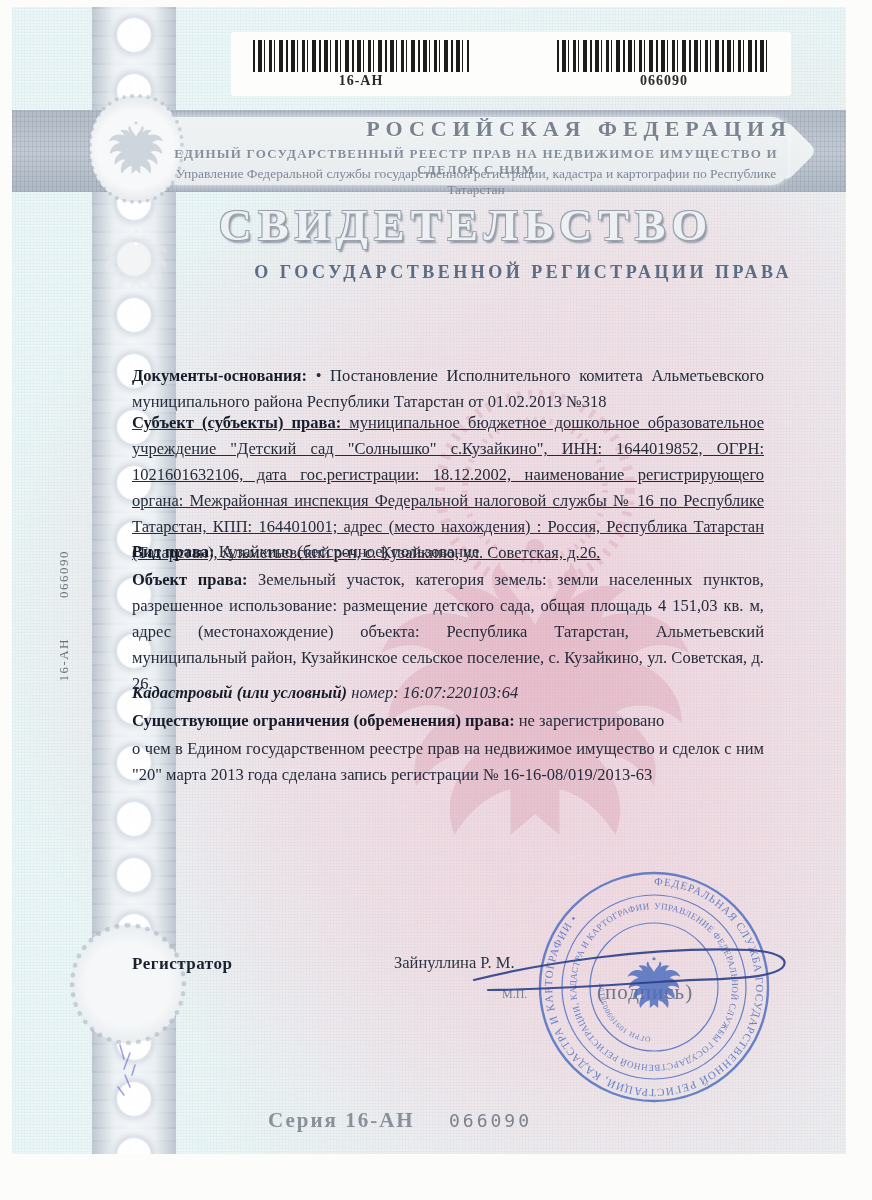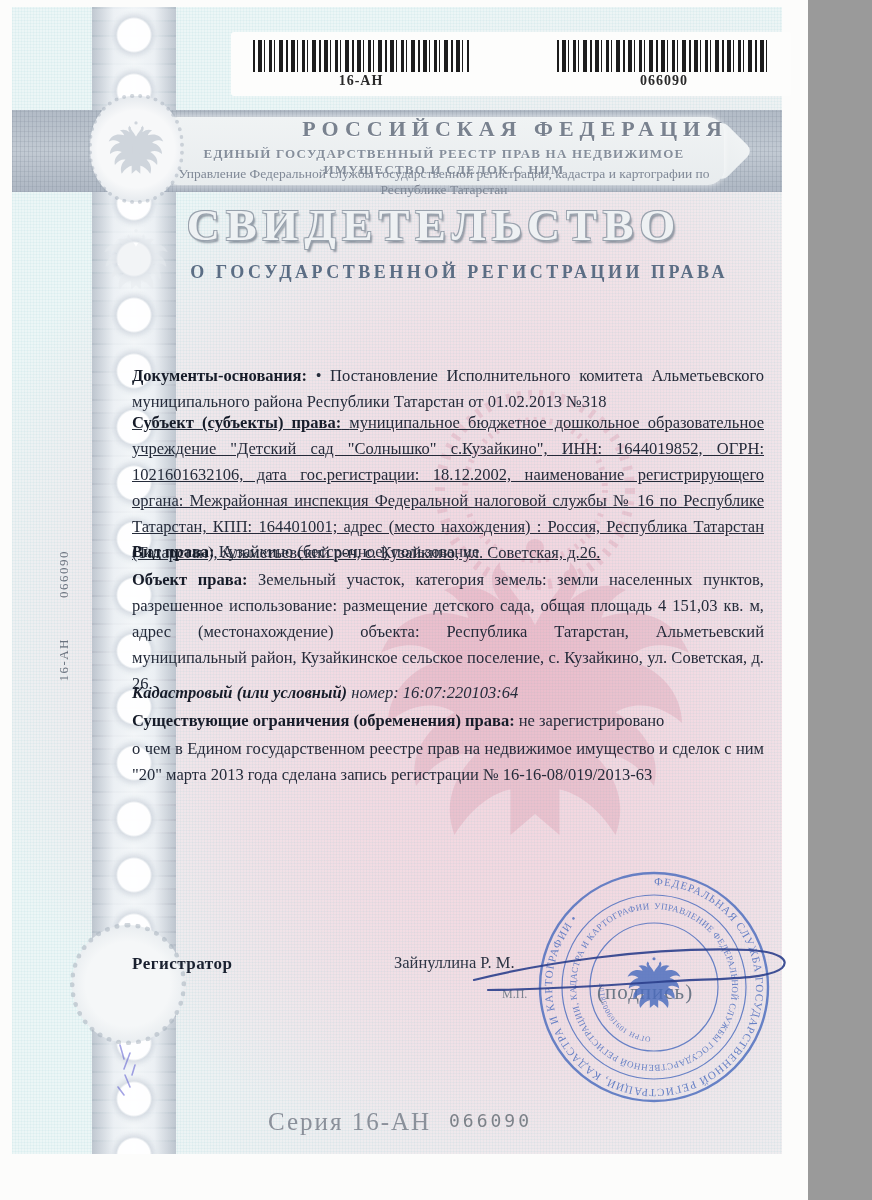--- a/index.html
+++ b/index.html
@@ -1,16 +1,16 @@
 <!DOCTYPE html>
 <html><head>
 <meta charset="utf-8">
 <style>
   html,body{margin:0;padding:0;background:#9a9a9a;}
-  .page{position:relative;width:808px;height:1200px;overflow:hidden;
+  .page{position:relative;width:872px;height:1200px;overflow:hidden;
     font-family:"Liberation Serif","DejaVu Serif",serif;
     background:
       radial-gradient(ellipse 560px 520px at 62% 52%, rgba(246,198,212,.78), rgba(246,205,216,.42) 60%, rgba(246,210,220,0) 100%),
       radial-gradient(ellipse 480px 420px at 72% 82%, rgba(246,204,215,.55), rgba(246,210,220,0) 100%),
       radial-gradient(ellipse 420px 260px at 78% 20%, rgba(247,214,222,.40), rgba(246,210,220,0) 100%),
       #ecf6f6;}
   .grid-tex{position:absolute;inset:0;pointer-events:none;
     background:
       repeating-linear-gradient(0deg, rgba(110,185,195,.07) 0 1px, transparent 1px 3px),
       repeating-linear-gradient(90deg, rgba(110,185,195,.07) 0 1px, transparent 1px 3px);}
@@ -71,21 +71,21 @@
   .reg-name{position:absolute;left:394px;top:953px;font-size:16.5px;color:#2c3444;}
   .mp{position:absolute;left:502px;top:987px;font-size:12px;color:#79828f;}
   .podpis{position:absolute;left:597px;top:980px;font-size:21px;color:#6d7787;letter-spacing:1px;}
   .stamp{position:absolute;left:531px;top:864px;width:246px;height:246px;opacity:.82;}
   .sig-stroke{position:absolute;left:468px;top:928px;width:330px;height:80px;}
   .ink{position:absolute;left:100px;top:1035px;width:70px;height:70px;opacity:.55;}
   
   .wm-pink{position:absolute;left:320px;top:370px;width:440px;height:520px;opacity:.20;pointer-events:none;}
   .wm-eagle-top{position:absolute;left:96px;top:200px;width:80px;height:130px;opacity:.5;}
   
-  .f-series{position:absolute;left:268px;top:1108px;font-size:25px;font-weight:normal;letter-spacing:2px;color:#8a909a;}
+  .f-series{position:absolute;left:268px;top:1108px;font-size:21px;font-weight:bold;letter-spacing:2px;color:#8a909a;}
   .f-number{position:absolute;left:449px;top:1110px;font-size:18px;letter-spacing:3px;color:#7c8289;font-family:"DejaVu Sans Mono",monospace;}
   
   .vtext{position:absolute;writing-mode:vertical-rl;transform:rotate(180deg);font-size:13px;letter-spacing:1.5px;color:#6a737f;}
   .vnum{left:56px;top:550px;}
   .vser{left:56px;top:638px;}
 </style>
 </head>
 <body>
 
 <div class="page">

